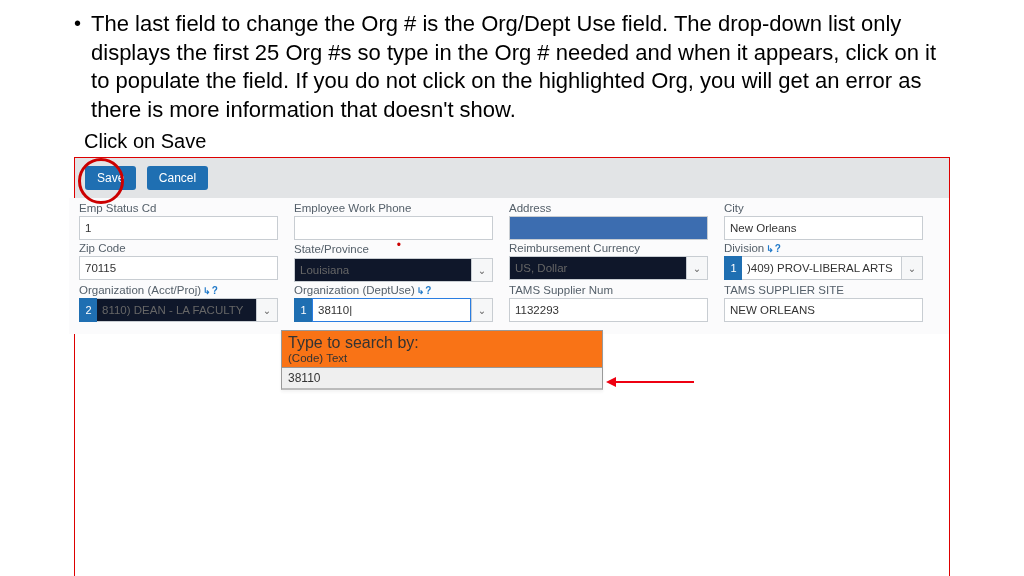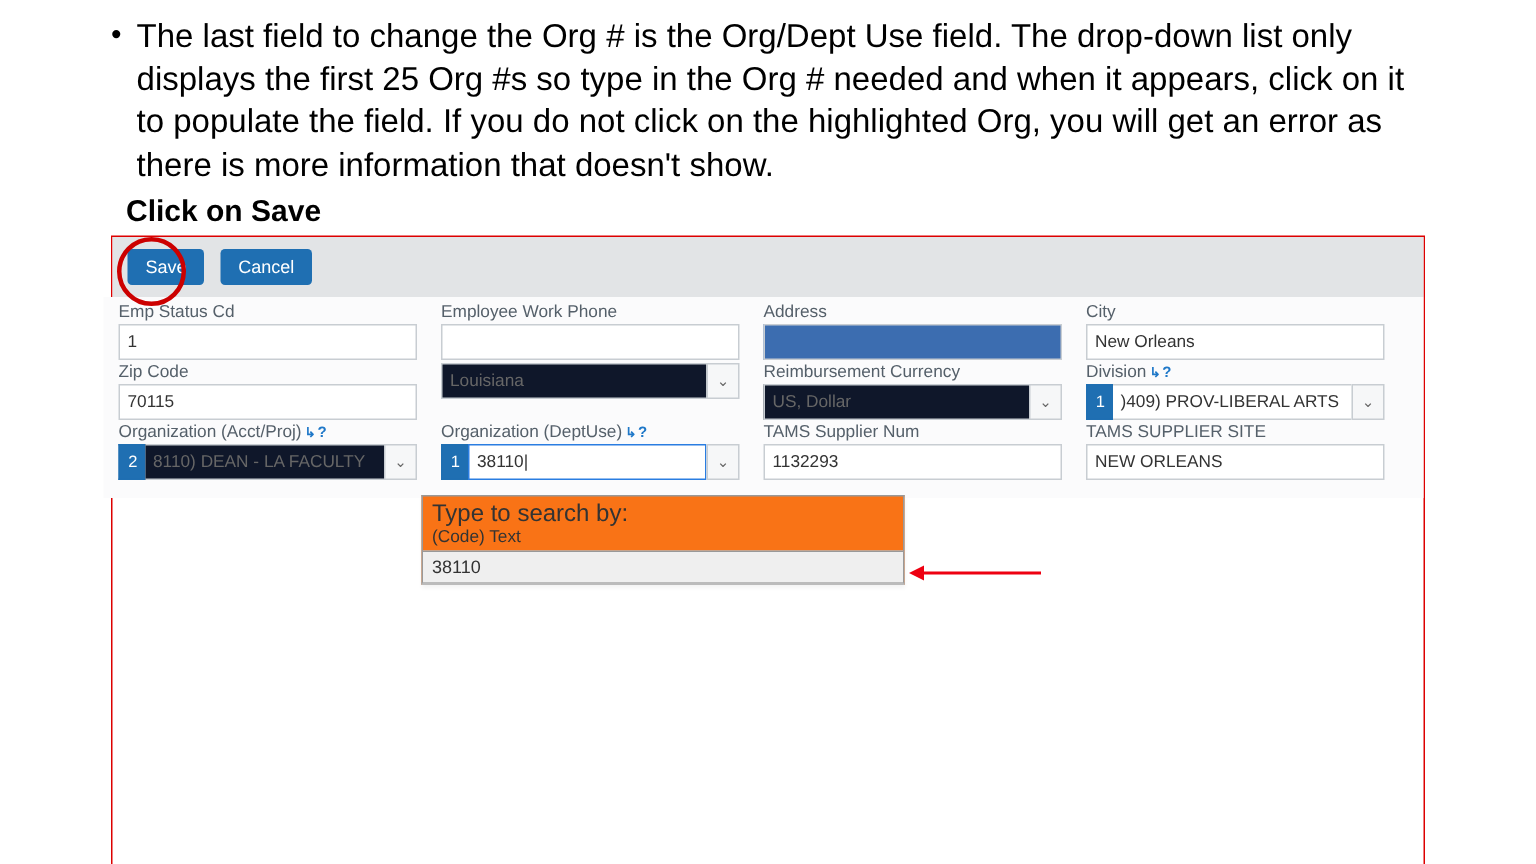--- a/index.html
+++ b/index.html
@@ -1,20 +1,20 @@
 <!DOCTYPE html>
 <html><head>
 <meta charset="utf-8">
 <style>
   * { box-sizing: border-box; margin: 0; padding: 0; }
   body { font-family: Arial, sans-serif; background: #fff; width: 1024px; height: 576px; overflow: hidden; }
   .slide { padding: 10px 74px 0 74px; }
   .bullet { display: flex; font-size: 22px; line-height: 1.3; margin-bottom: 6px; }
   .bullet::before { content: "•"; margin: 0 10px 0 0; font-size: 20px; }
-  .subtext { font-size: 20px; margin-left: 10px; margin-bottom: 4px; font-weight: bold; }
+  .subtext { font-size: 20px; margin-left: 10px; margin-bottom: 4px; }
   .panel { border: 1px solid #d00; background: #fff; position: relative; height: 426px; }
   .toolbar { background: #e2e4e6; padding: 8px 10px; position: relative; }
   .btn { display: inline-block; background: #1f6fb2; color: #fff; font-size: 12px; padding: 5px 12px; border-radius: 3px; border: none; cursor: pointer; margin-right: 6px; position: relative; }
   .circle { position: absolute; left: 3px; top: 0px; width: 46px; height: 46px; border: 3px solid #c00; border-radius: 50%; pointer-events: none; z-index: 5; }
   .form { padding: 4px 10px 10px 10px; background: #fbfbfc; position: relative; }
   .row { display: flex; gap: 0; margin-bottom: 2px; }
   .col { width: 220px; padding-right: 16px; display: flex; flex-direction: column; }
   .label { font-size: 11.5px; color: #55606a; margin-bottom: 2px; display: flex; align-items: center; gap: 2px; }
   .input { height: 24px; border: 1px solid #c8cdd2; background: #fff; padding: 0 5px; font-size: 11.5px; color: #333; width: 100%; }
   .input.shaded { background: #0f172a; color: #666; }
@@ -74,20 +74,24 @@
           <input class="input" value="New Orleans" style="">
         </div>
       </div>
 
       <div class="row">
         <div class="col">
           <div class="label">Zip Code</div>
           <input class="input" value="70115" style="">
         </div>
         <div class="col">
+          <div class="label">
+              <span>State/Province</span>
+              <span class="red-dot">•</span>
+            </div>
           <div class="combo">
             <input class="input shaded" value="Louisiana" style="">
             <div class="chev">⌄</div>
           </div>
         </div>
         <div class="col">
           <div class="label">Reimbursement Currency</div>
           <div class="combo">
             <input class="input shaded" value="US, Dollar" style="">
             <div class="chev">⌄</div>

